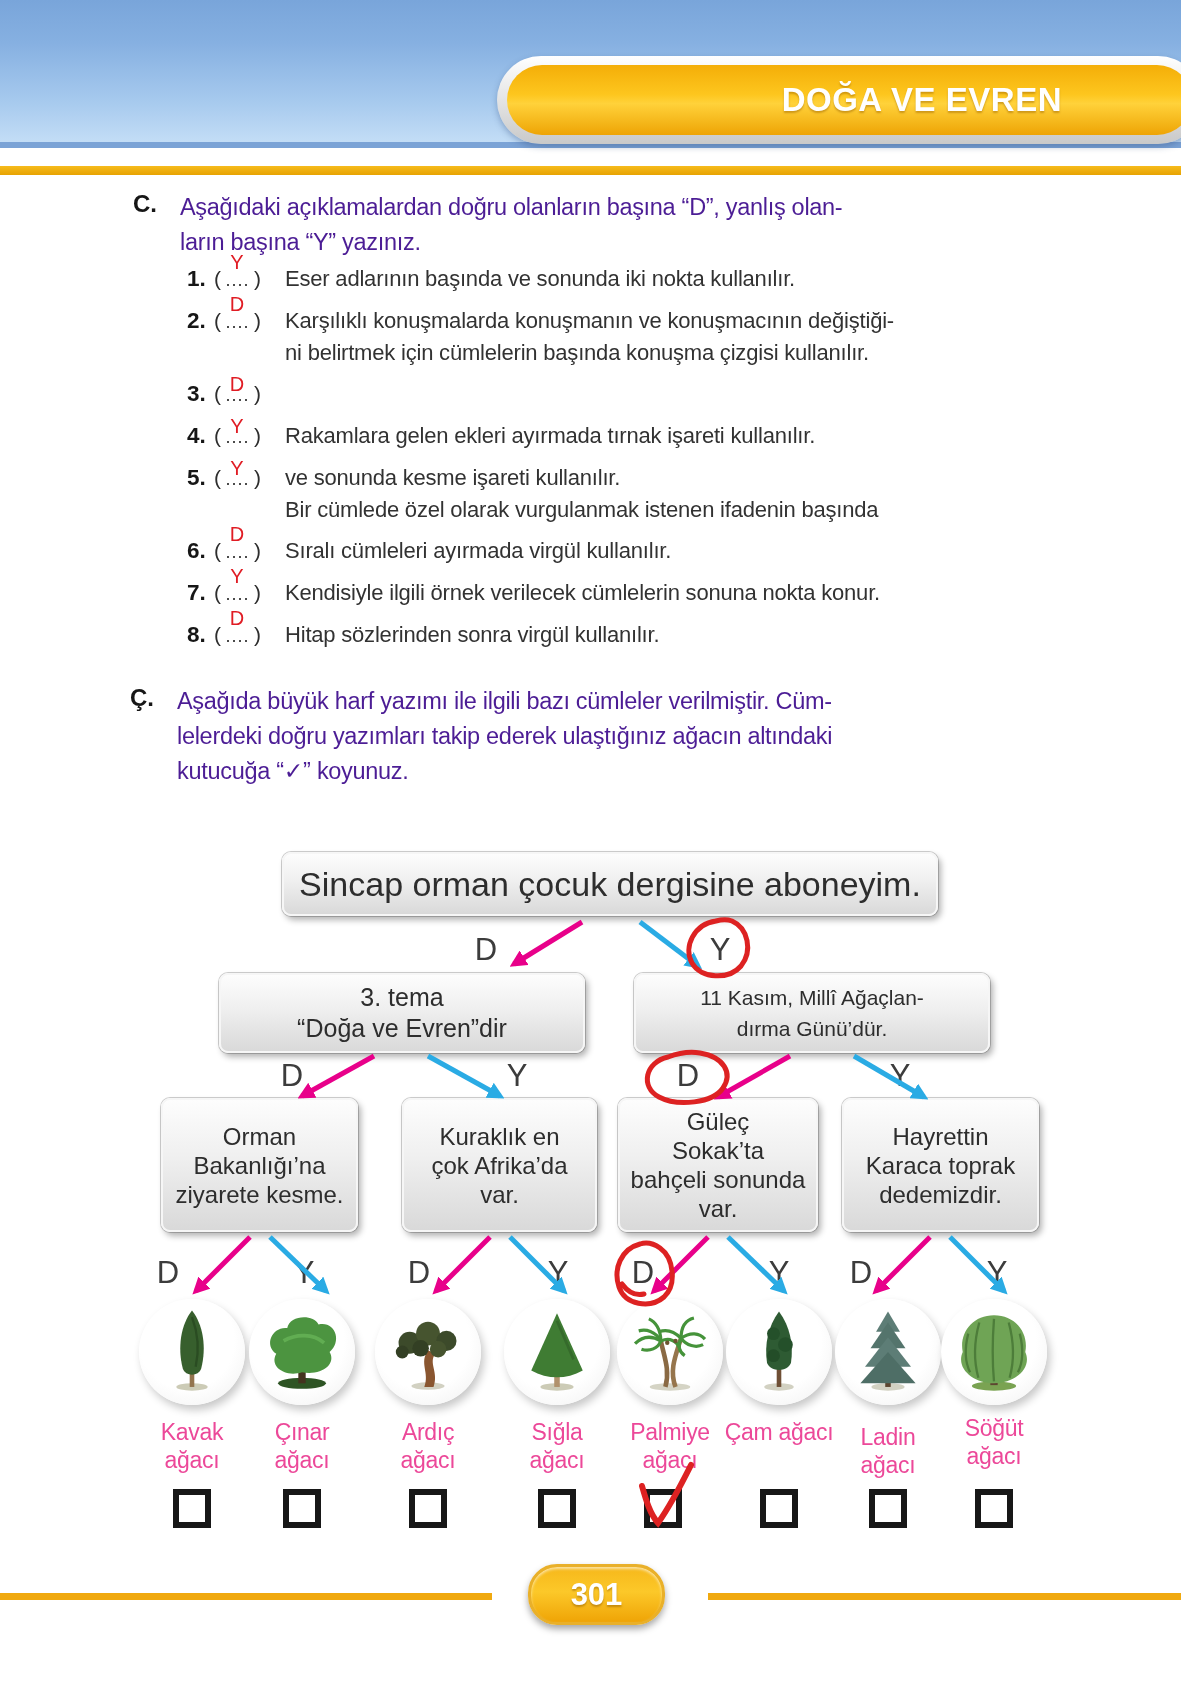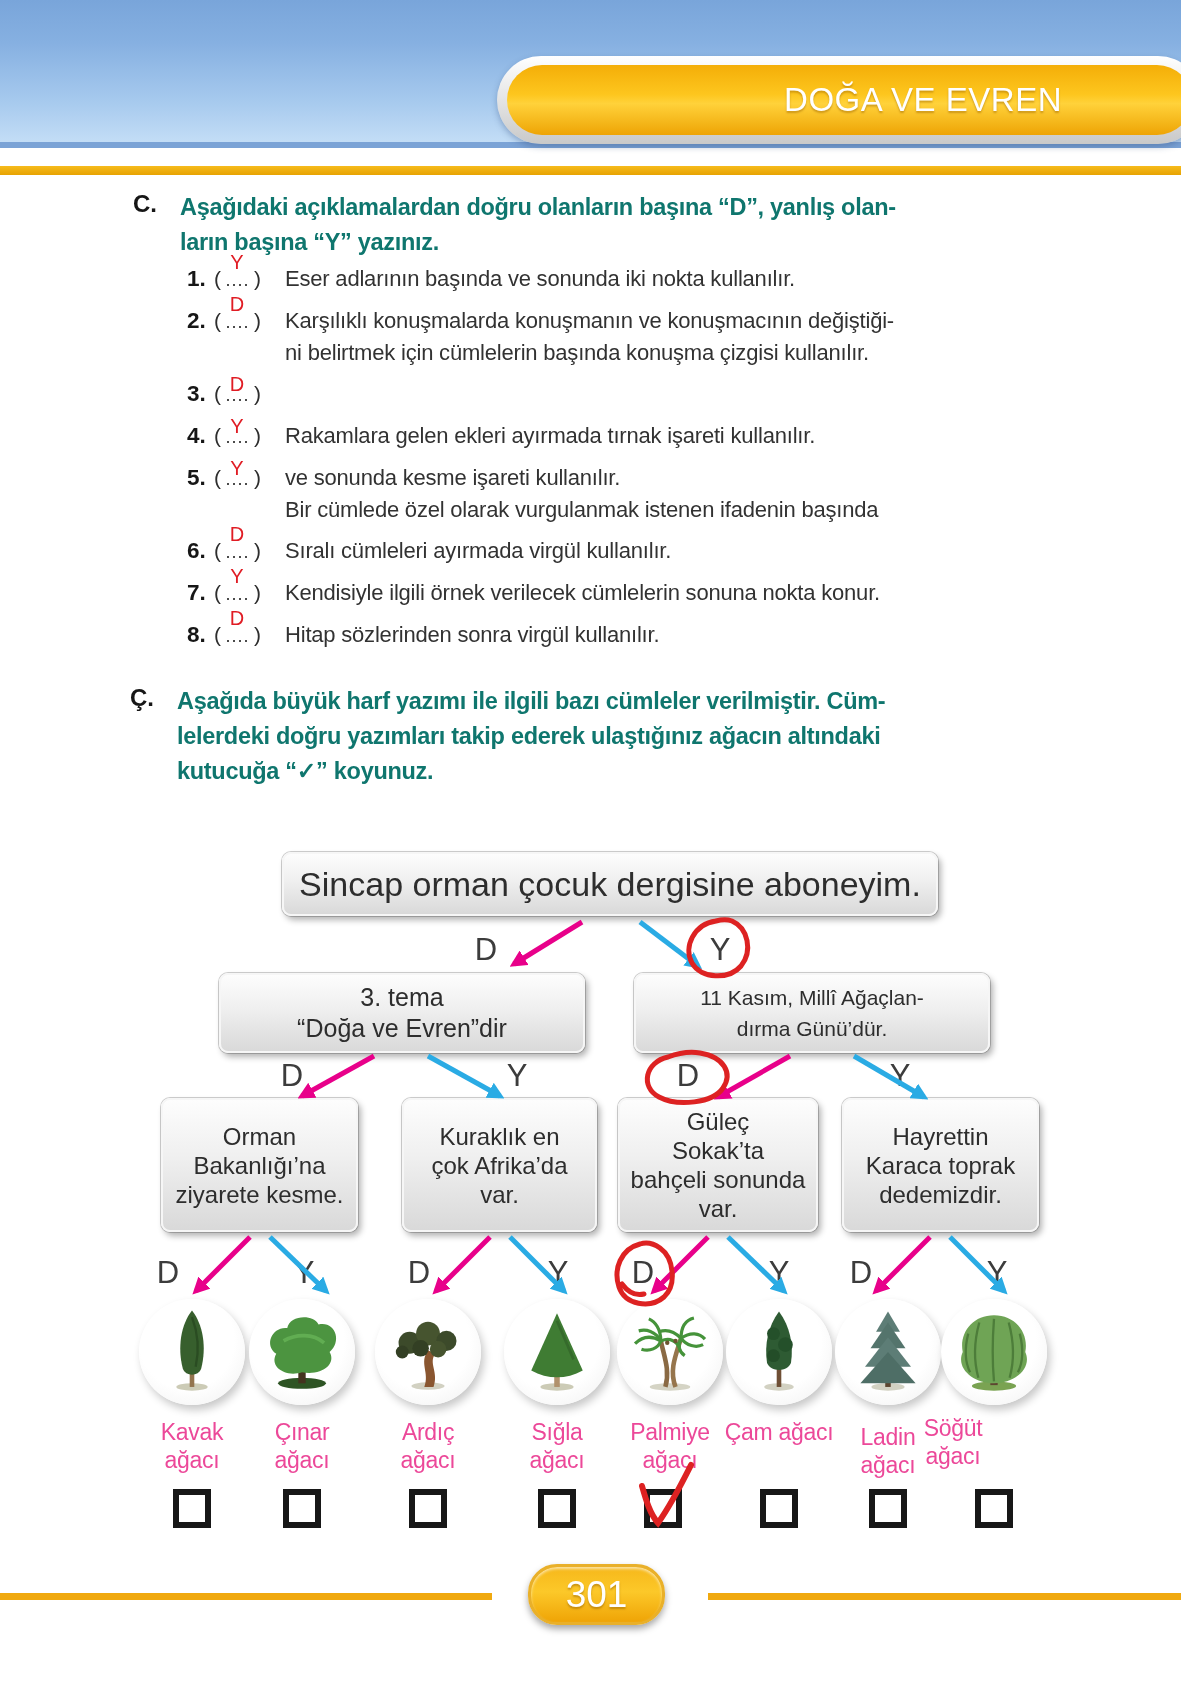--- a/index.html
+++ b/index.html
@@ -11,27 +11,27 @@
          background:linear-gradient(180deg,#79a5da 0%, #86b0e1 30%, #a7caee 72%, #c3ddf6 100%);
          border-bottom:6px solid #7ba3d6; }
   .gold-bar { position:absolute; left:0; top:166px; width:1181px; height:9px;
          background:linear-gradient(180deg,#f6bb1c,#e7a302); }
   .banner-outer { position:absolute; left:497px; top:56px; width:705px; height:88px;
          border-radius:44px; background:linear-gradient(180deg,#ffffff,#c9c9c9);
          box-shadow:0 3px 6px rgba(40,70,120,.35); }
   .banner-inner { position:absolute; left:10px; top:9px; right:10px; bottom:9px; border-radius:35px;
          background:linear-gradient(180deg,#f4ae08 0%, #fdc61e 42%, #ffd23a 55%, #eea405 100%); }
   .banner-text { position:absolute; right:140px; top:50%; transform:translateY(-50%);
-         color:#ffffff; font-weight:normal; font-size:33px; letter-spacing:.5px;
+         color:#ffffff; font-weight:bold; font-size:33px; letter-spacing:.5px;
          text-shadow:0 2px 2px rgba(150,95,0,.45);margin-left:10px; }
 
   
   .sec-heading { position:absolute; display:flex; }
   .sec-label { width:47px; font-weight:bold; font-size:24px; color:#161616; }
-  .sec-lines { width:835px; font-weight:bold; font-size:23.5px; line-height:35px; color:#0f766e; letter-spacing:-0.3px; }
+  .sec-lines { width:835px; font-weight:normal; font-size:23.5px; line-height:35px; color:#4c1d95; letter-spacing:-0.3px; }
   #c-heading { left:133px; top:190px; }
   #c2-heading { left:130px; top:684px; }
 
   
   .c-items { position:absolute; left:187px; top:263px; width:880px; }
   .item { display:flex; margin-bottom:9px; }
   .inum { width:27px; font-weight:bold; font-size:22.5px; color:#161616; line-height:32px; }
   .ians { width:71px; font-size:21px; color:#2e2e2e; line-height:32px; white-space:nowrap; }
   .dotfield { display:inline-block; position:relative; width:33px; text-align:center;
               font-size:18px; letter-spacing:1px; color:#2e2e2e; vertical-align:baseline; }
@@ -67,21 +67,21 @@
   .cbox { position:absolute; width:38px; height:39px; border:6px solid #171717; background:#ffffff; }
 
   
   .foot-line { position:absolute; top:1593px; height:7px; background:#f0a90f; }
   #foot-line-left { left:0; width:492px; }
   #foot-line-right { left:708px; width:473px; }
   .page-pill { position:absolute; left:528px; top:1564px; width:137px; height:61px; border-radius:29px;
         background:linear-gradient(180deg,#f6b81b 0%, #fcc829 45%, #efa406 100%);
         border:3px solid #e9b02a; box-shadow:0 4px 7px rgba(0,0,0,.35), inset 0 2px 3px rgba(255,255,255,.6);
         display:flex; align-items:center; justify-content:center; }
-  .page-pill span { color:#ffffff; font-weight:normal; font-size:37px; text-shadow:0 2px 2px rgba(150,95,0,.5); }
+  .page-pill span { color:#ffffff; font-weight:bold; font-size:31px; text-shadow:0 2px 2px rgba(150,95,0,.5); }
 
   .overlay { position:absolute; left:0; top:0; z-index:6; pointer-events:none; }
 </style>
 </head>
 <body>
 
 <div class="page">
 
   <div class="sky"></div>
   <div class="banner-outer">
@@ -305,21 +305,21 @@
     </svg>
   </div>
 
   <div class="tree-label" style="left:137px; top:1418px;">Kavak ağacı</div>
   <div class="tree-label" style="left:247px; top:1418px;">Çınar ağacı</div>
   <div class="tree-label" style="left:373px; top:1418px;">Ardıç ağacı</div>
   <div class="tree-label" style="left:502px; top:1418px;">Sığla ağacı</div>
   <div class="tree-label" style="left:615px; top:1418px;">Palmiye ağacı</div>
   <div class="tree-label" style="left:724px; top:1418px;">Çam ağacı</div>
   <div class="tree-label" style="left:833px; top:1423px;">Ladin ağacı</div>
-  <div class="tree-label" style="left:898px; top:1414px;">Söğüt ağacı</div>
+  <div class="tree-label" style="left:939px; top:1414px;">Söğüt ağacı</div>
 
   <div class="cbox" style="left:173px; top:1489px;"></div>
   <div class="cbox" style="left:283px; top:1489px;"></div>
   <div class="cbox" style="left:409px; top:1489px;"></div>
   <div class="cbox" style="left:538px; top:1489px;"></div>
   <div class="cbox" style="left:644px; top:1489px;"></div>
   <div class="cbox" style="left:760px; top:1489px;"></div>
   <div class="cbox" style="left:869px; top:1489px;"></div>
   <div class="cbox" style="left:975px; top:1489px;"></div>
 

